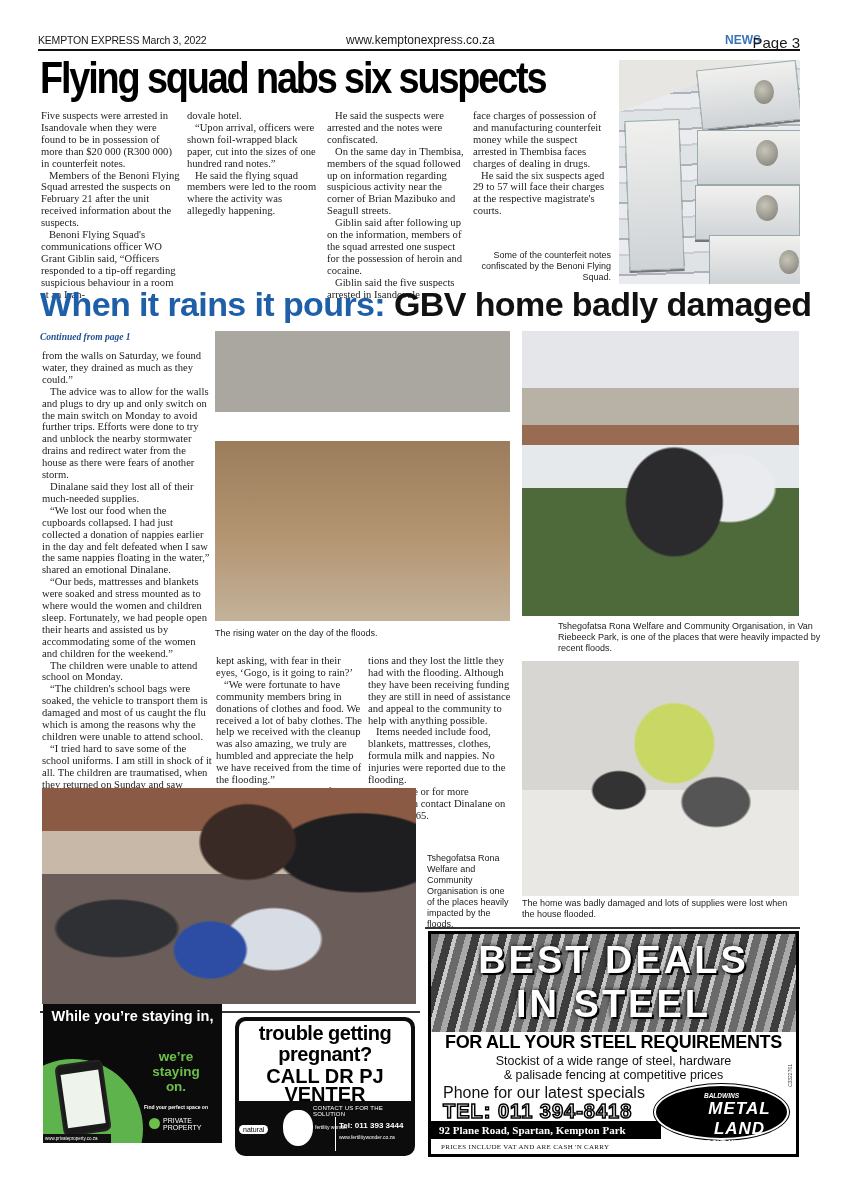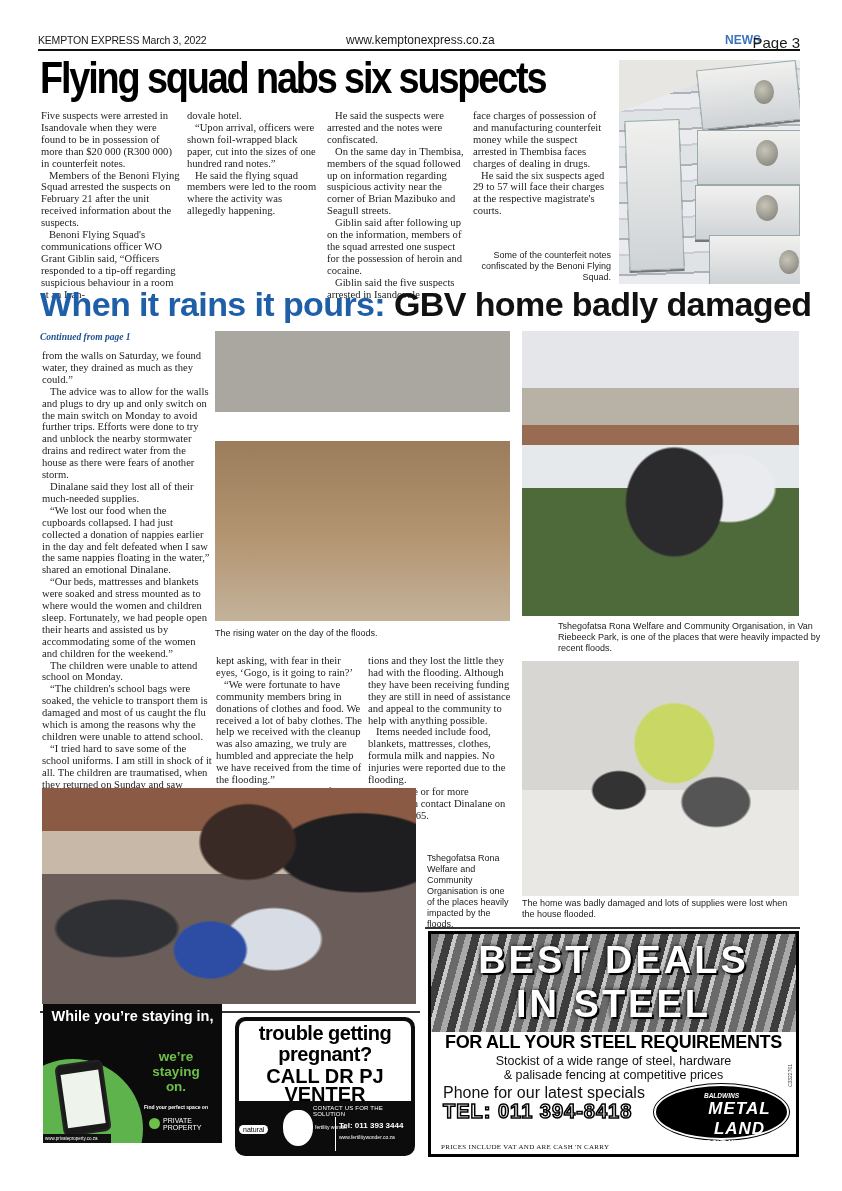--- a/index.html
+++ b/index.html
@@ -211,20 +211,21 @@
   <div class="banner"></div>
   <div class="big" style="top:6px;">BEST DEALS</div>
   <div class="big" style="top:50px;">IN STEEL</div>
   <div class="req">FOR ALL YOUR STEEL REQUIREMENTS</div>
   <div class="stock">
     <div>Stockist of a wide range of steel, hardware</div>
     <div>&amp; palisade fencing at competitive prices</div>
   </div>
   <div class="phoneline">Phone for our latest specials</div>
   <div class="tel">TEL: 011 394-8418</div>
+  <div class="addrbar">92 Plane Road, Spartan, Kempton Park</div>
   <div class="prices">PRICES INCLUDE VAT AND ARE CASH 'N CARRY</div>
   <div class="logo">
     <span class="baldwins">BALDWINS</span>
     <span class="metal">METAL LAND</span>
     <span class="test">TEST OUR METAL</span>
   </div>
   <div class="code">C3322701</div>
 </div>
 
 <div class="abs pp">

